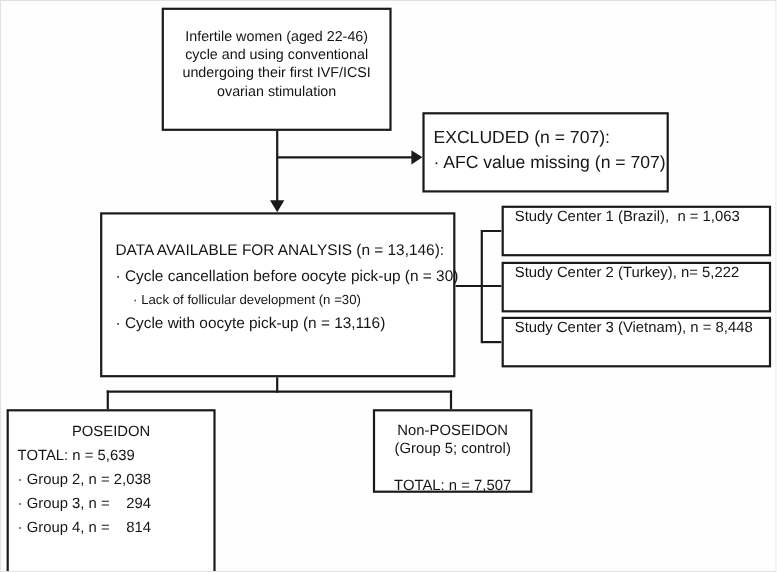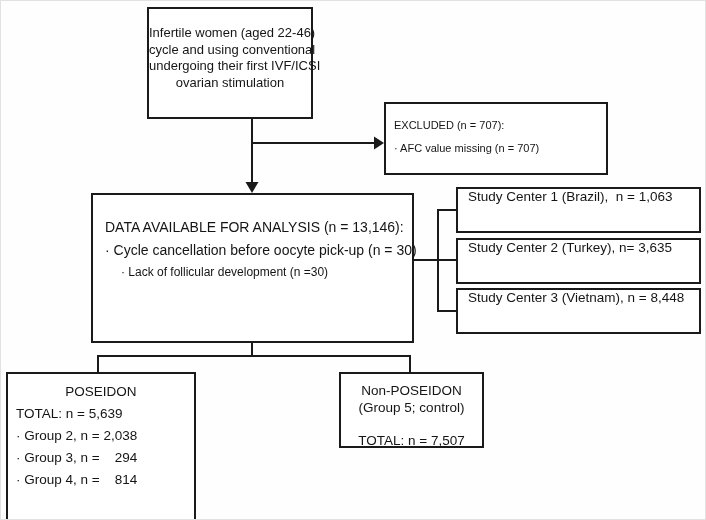--- a/index.html
+++ b/index.html
@@ -23,30 +23,30 @@
   .svg-layer {
     position: absolute;
     left: 0; top: 0;
     width: 706px; height: 520px;
     pointer-events: none;
   }
   .t { display: block; white-space: pre; }
 
   
   .population {
-    left: 146px; top: 6px; width: 166px; height: 112px;
+    left: 146px; top: 6px; width: 209px; height: 112px;
     text-align: center; font-size: 13px; line-height: 16.5px;
     padding-top: 16px;
   }
   .population .n-line { margin-top: 7px; font-size: 13.5px; }
 
   
   .excluded {
     left: 383px; top: 101px; width: 224px; height: 73px;
-    font-size: 11px; line-height: 23px;
+    font-size: 16px; line-height: 23px;
     padding: 10px 0 0 8px;
   }
 
   
   .analysis {
     left: 90px; top: 192px; width: 323px; height: 150px;
     font-size: 14px; line-height: 23px;
     padding: 21px 17px 0 12px;
   }
   .analysis .sub {
@@ -113,27 +113,28 @@
 
   <div class="box excluded">
     <span class="t">EXCLUDED (n = 707):</span>
     <span class="t">· AFC value missing (n = 707)</span>
   </div>
 
   <div class="box analysis">
     <span class="t">DATA AVAILABLE FOR ANALYSIS (n = 13,146):</span>
     <span class="t">· Cycle cancellation before oocyte pick-up (n = 30)</span>
     <span class="t sub">· Lack of follicular development (n =30)</span>
+    <span class="t">· Cycle with oocyte pick-up (n = 13,116)</span>
   </div>
 
   <div class="box center-box center-1">
     <span class="t">Study Center 1 (Brazil),  n = 1,063</span>
   </div>
   <div class="box center-box center-2">
-    <span class="t">Study Center 2 (Turkey), n= 3,635</span>
+    <span class="t">Study Center 2 (Turkey), n= 5,222</span>
   </div>
   <div class="box center-box center-3">
     <span class="t">Study Center 3 (Vietnam), n = 8,448</span>
   </div>
 
   <div class="box poseidon">
     <span class="t title">POSEIDON</span>
     <span class="t row">TOTAL: n = 5,639</span>
     <span class="t row">· Group 2, n = 2,038</span>
     <span class="t row">· Group 3, n =    294</span>

